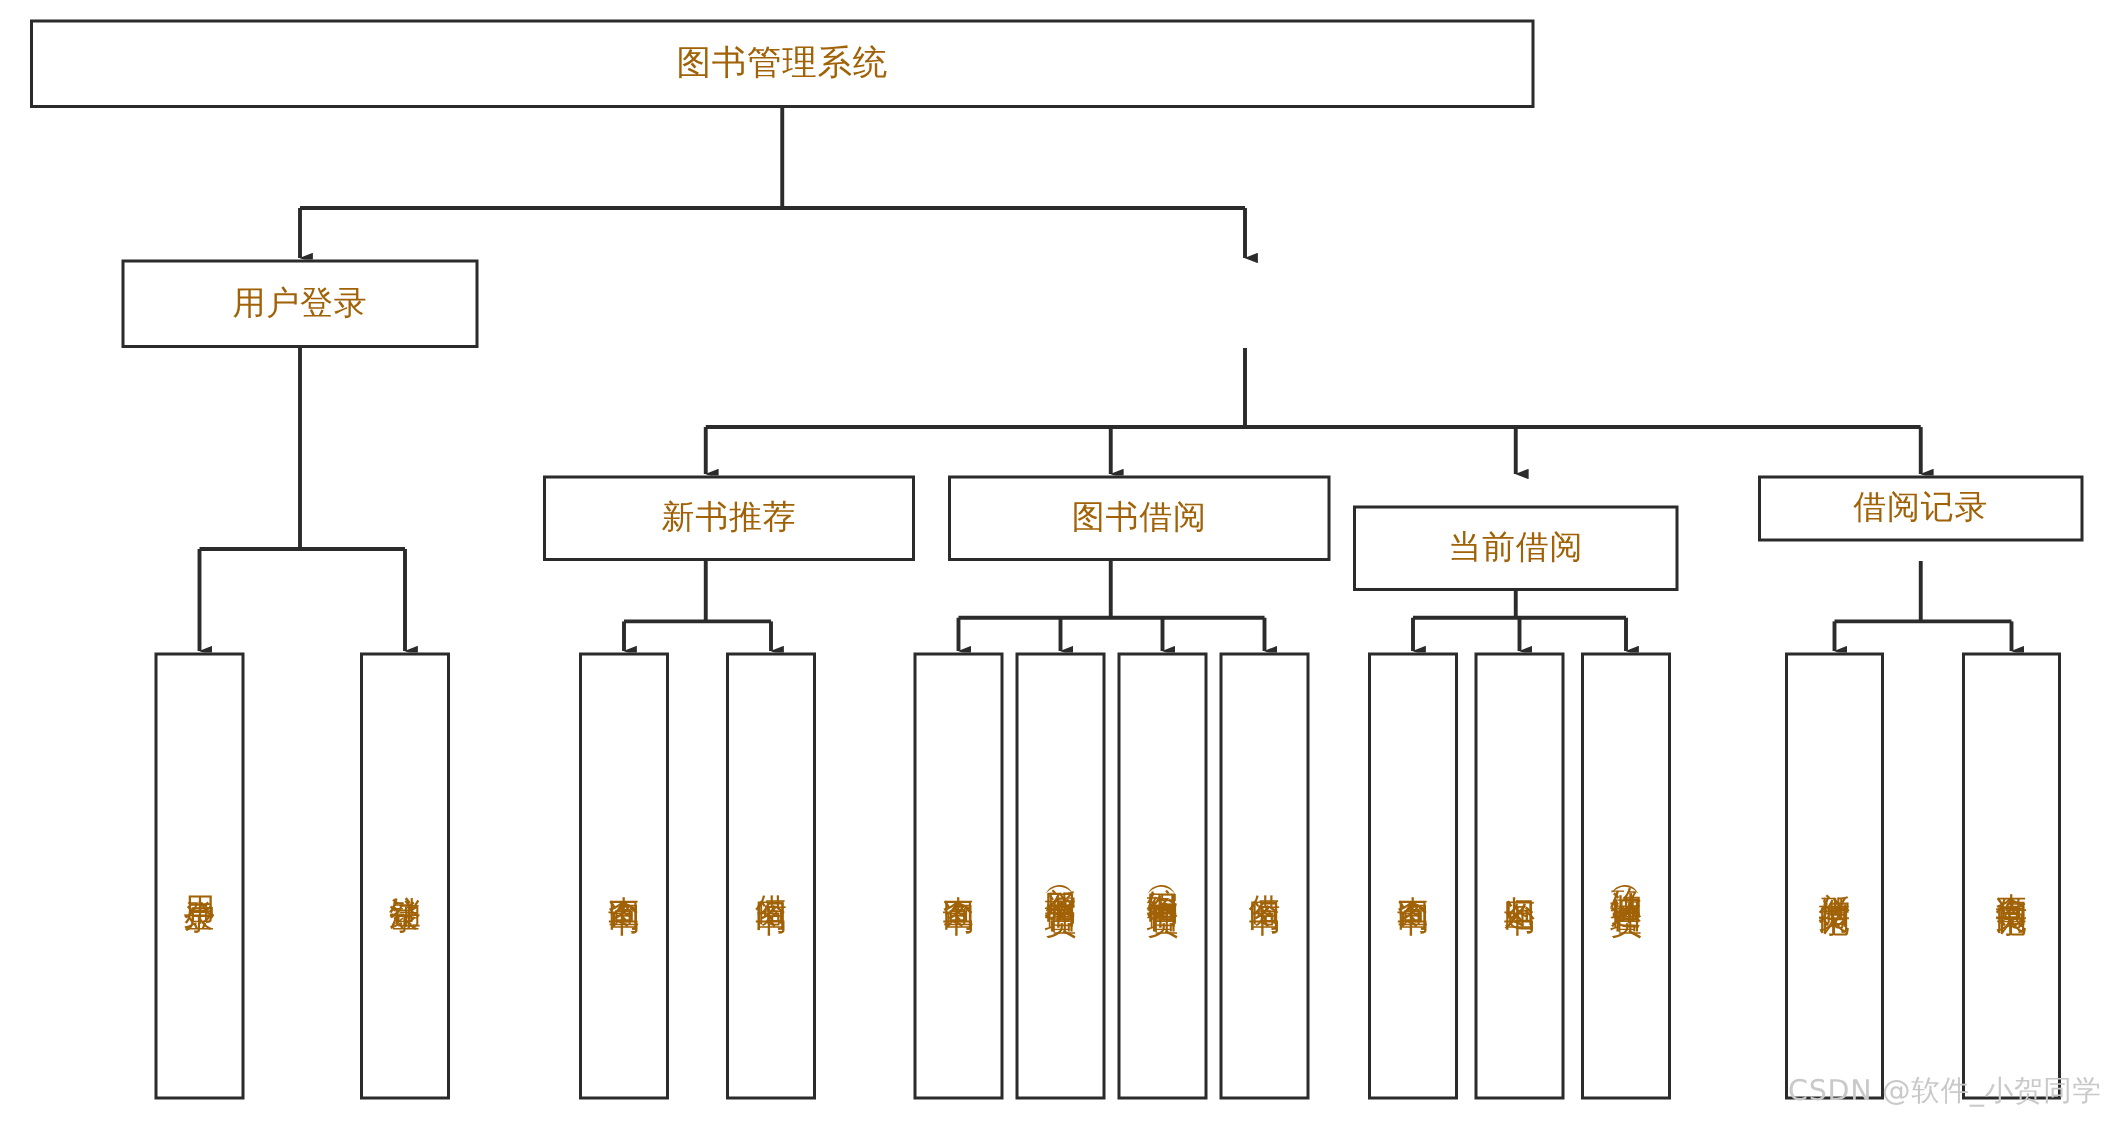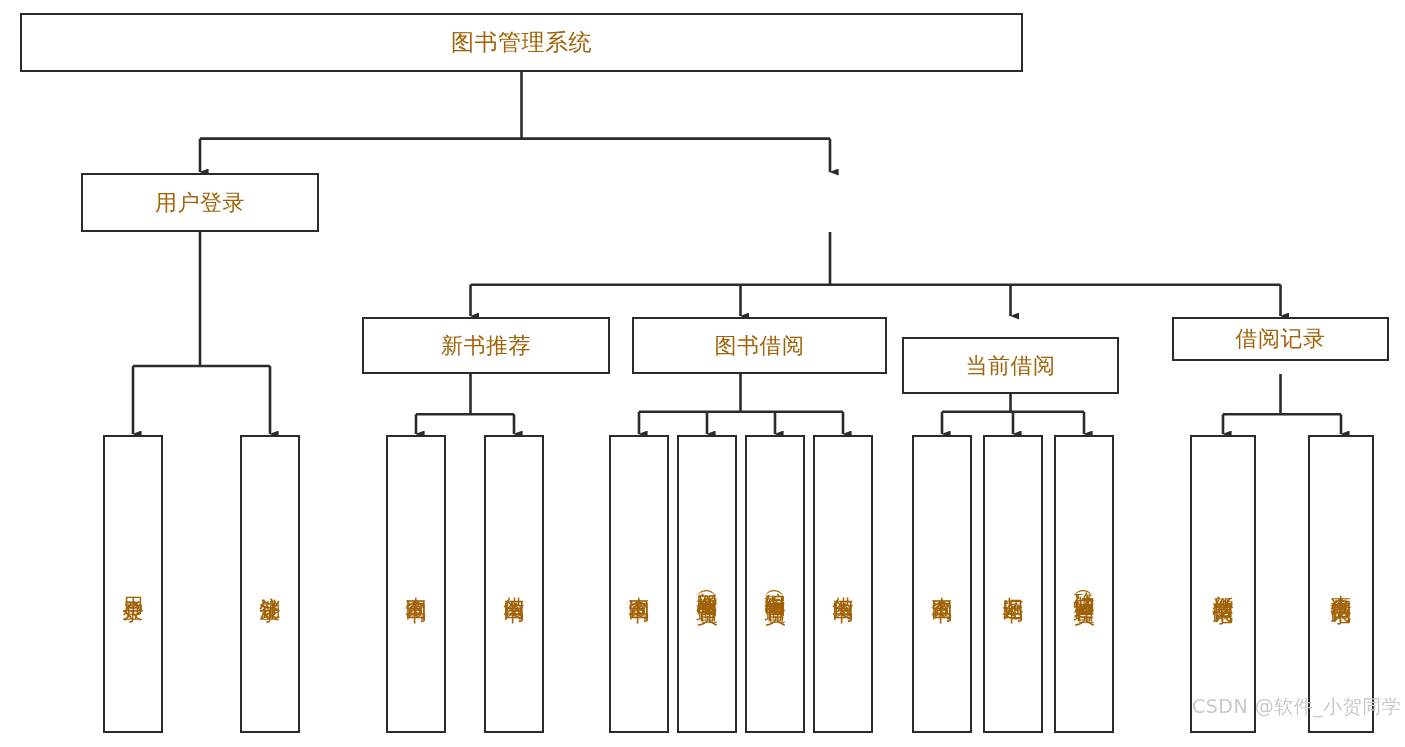--- a/index.html
+++ b/index.html
@@ -176,14 +176,14 @@
   </div>
 
   <div class="node vertical" style="left:1190px;top:435px;width:66px;height:298px;">
     <span class="node-label">新增借阅记录</span>
   </div>
 
   <div class="node vertical" style="left:1308px;top:435px;width:66px;height:298px;">
     <span class="node-label">查询借阅记录</span>
   </div>
 
-  <div class="watermark" style="left:1192px;top:694px;">CSDN @软件_小贺同学</div>
+  <div class="watermark" style="left:1192px;top:714px;">CSDN @软件_小贺同学</div>
 </div>
 
 </body></html>

